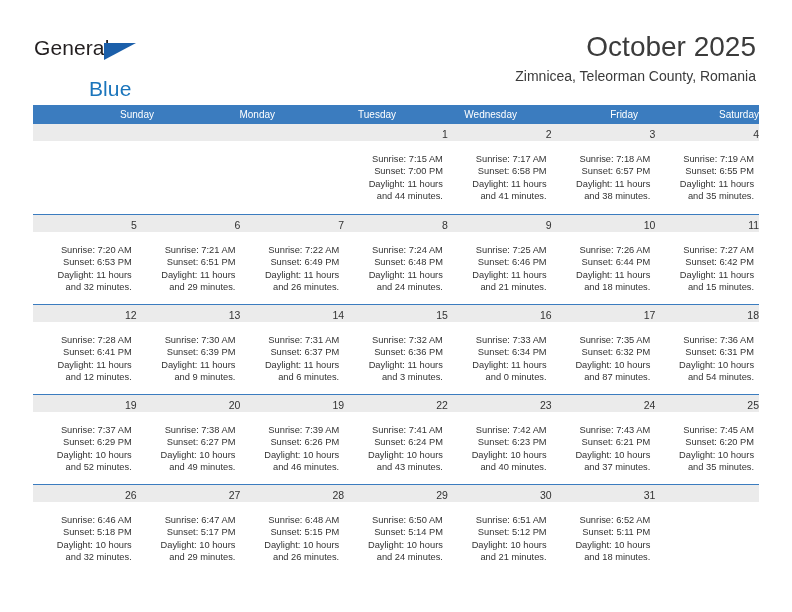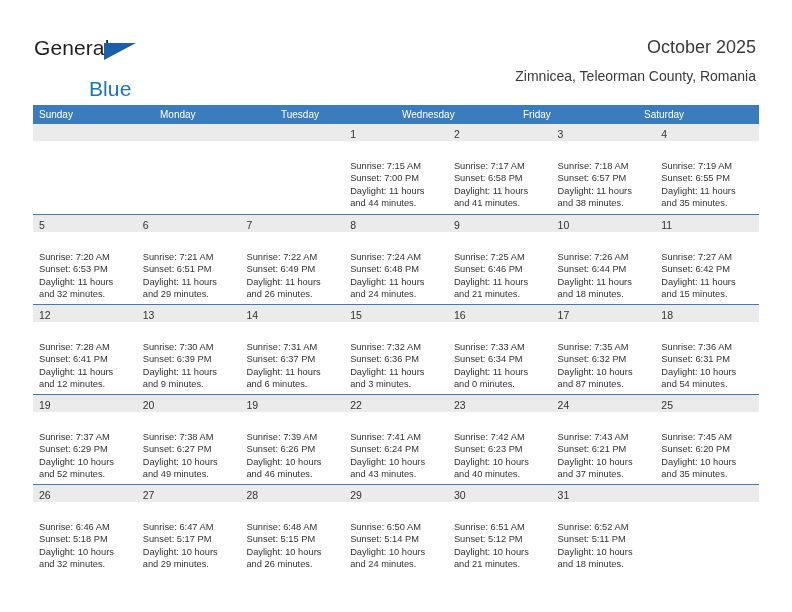--- a/index.html
+++ b/index.html
@@ -63,21 +63,21 @@
     border-bottom: 17px solid transparent;
   }
 
   .title-block {
     position: absolute;
     right: 36px;
     top: 32px;
     text-align: right;
   }
   .cal-title {
-    font-size: 18px;
+    font-size: 28px;
     color: #3b3b3b;
     font-weight: normal;
     line-height: 30px;
     white-space: nowrap;
     font-family: "Liberation Sans", sans-serif;
   }
   .cal-subtitle {
     margin-top: 6px;
     font-size: 14px;
     color: #3b3b3b;
@@ -85,20 +85,21 @@
     white-space: nowrap;
     font-family: "Liberation Sans", sans-serif;
   }
 
   
   .calendar {
     position: absolute;
     left: 33px;
     top: 105px;
     width: 726px;
+    text-align: right;
   }
   .dow-row {
     display: flex;
     width: 726px;
     height: 19px;
     background: #3b7cbf;
   }
   .dow-cell {
     flex: 1 1 0;
     color: #ffffff;
@@ -128,21 +129,21 @@
     background: #ebebeb;
     padding-left: 6px;
   }
   .day-num {
     font-size: 10.5px;
     color: #333333;
     line-height: 17px;
     font-family: "Liberation Sans", sans-serif;
   }
   .day-info {
-    padding: 19px 5px 0 6px;
+    padding: 12px 5px 0 6px;
   }
   .day-info div {
     font-size: 9.3px;
     color: #333333;
     line-height: 12.4px;
     white-space: nowrap;
     font-family: "Liberation Sans", sans-serif;
   }
   .day-cell.empty .day-num-band { background: #ebebeb; }
 </style>

